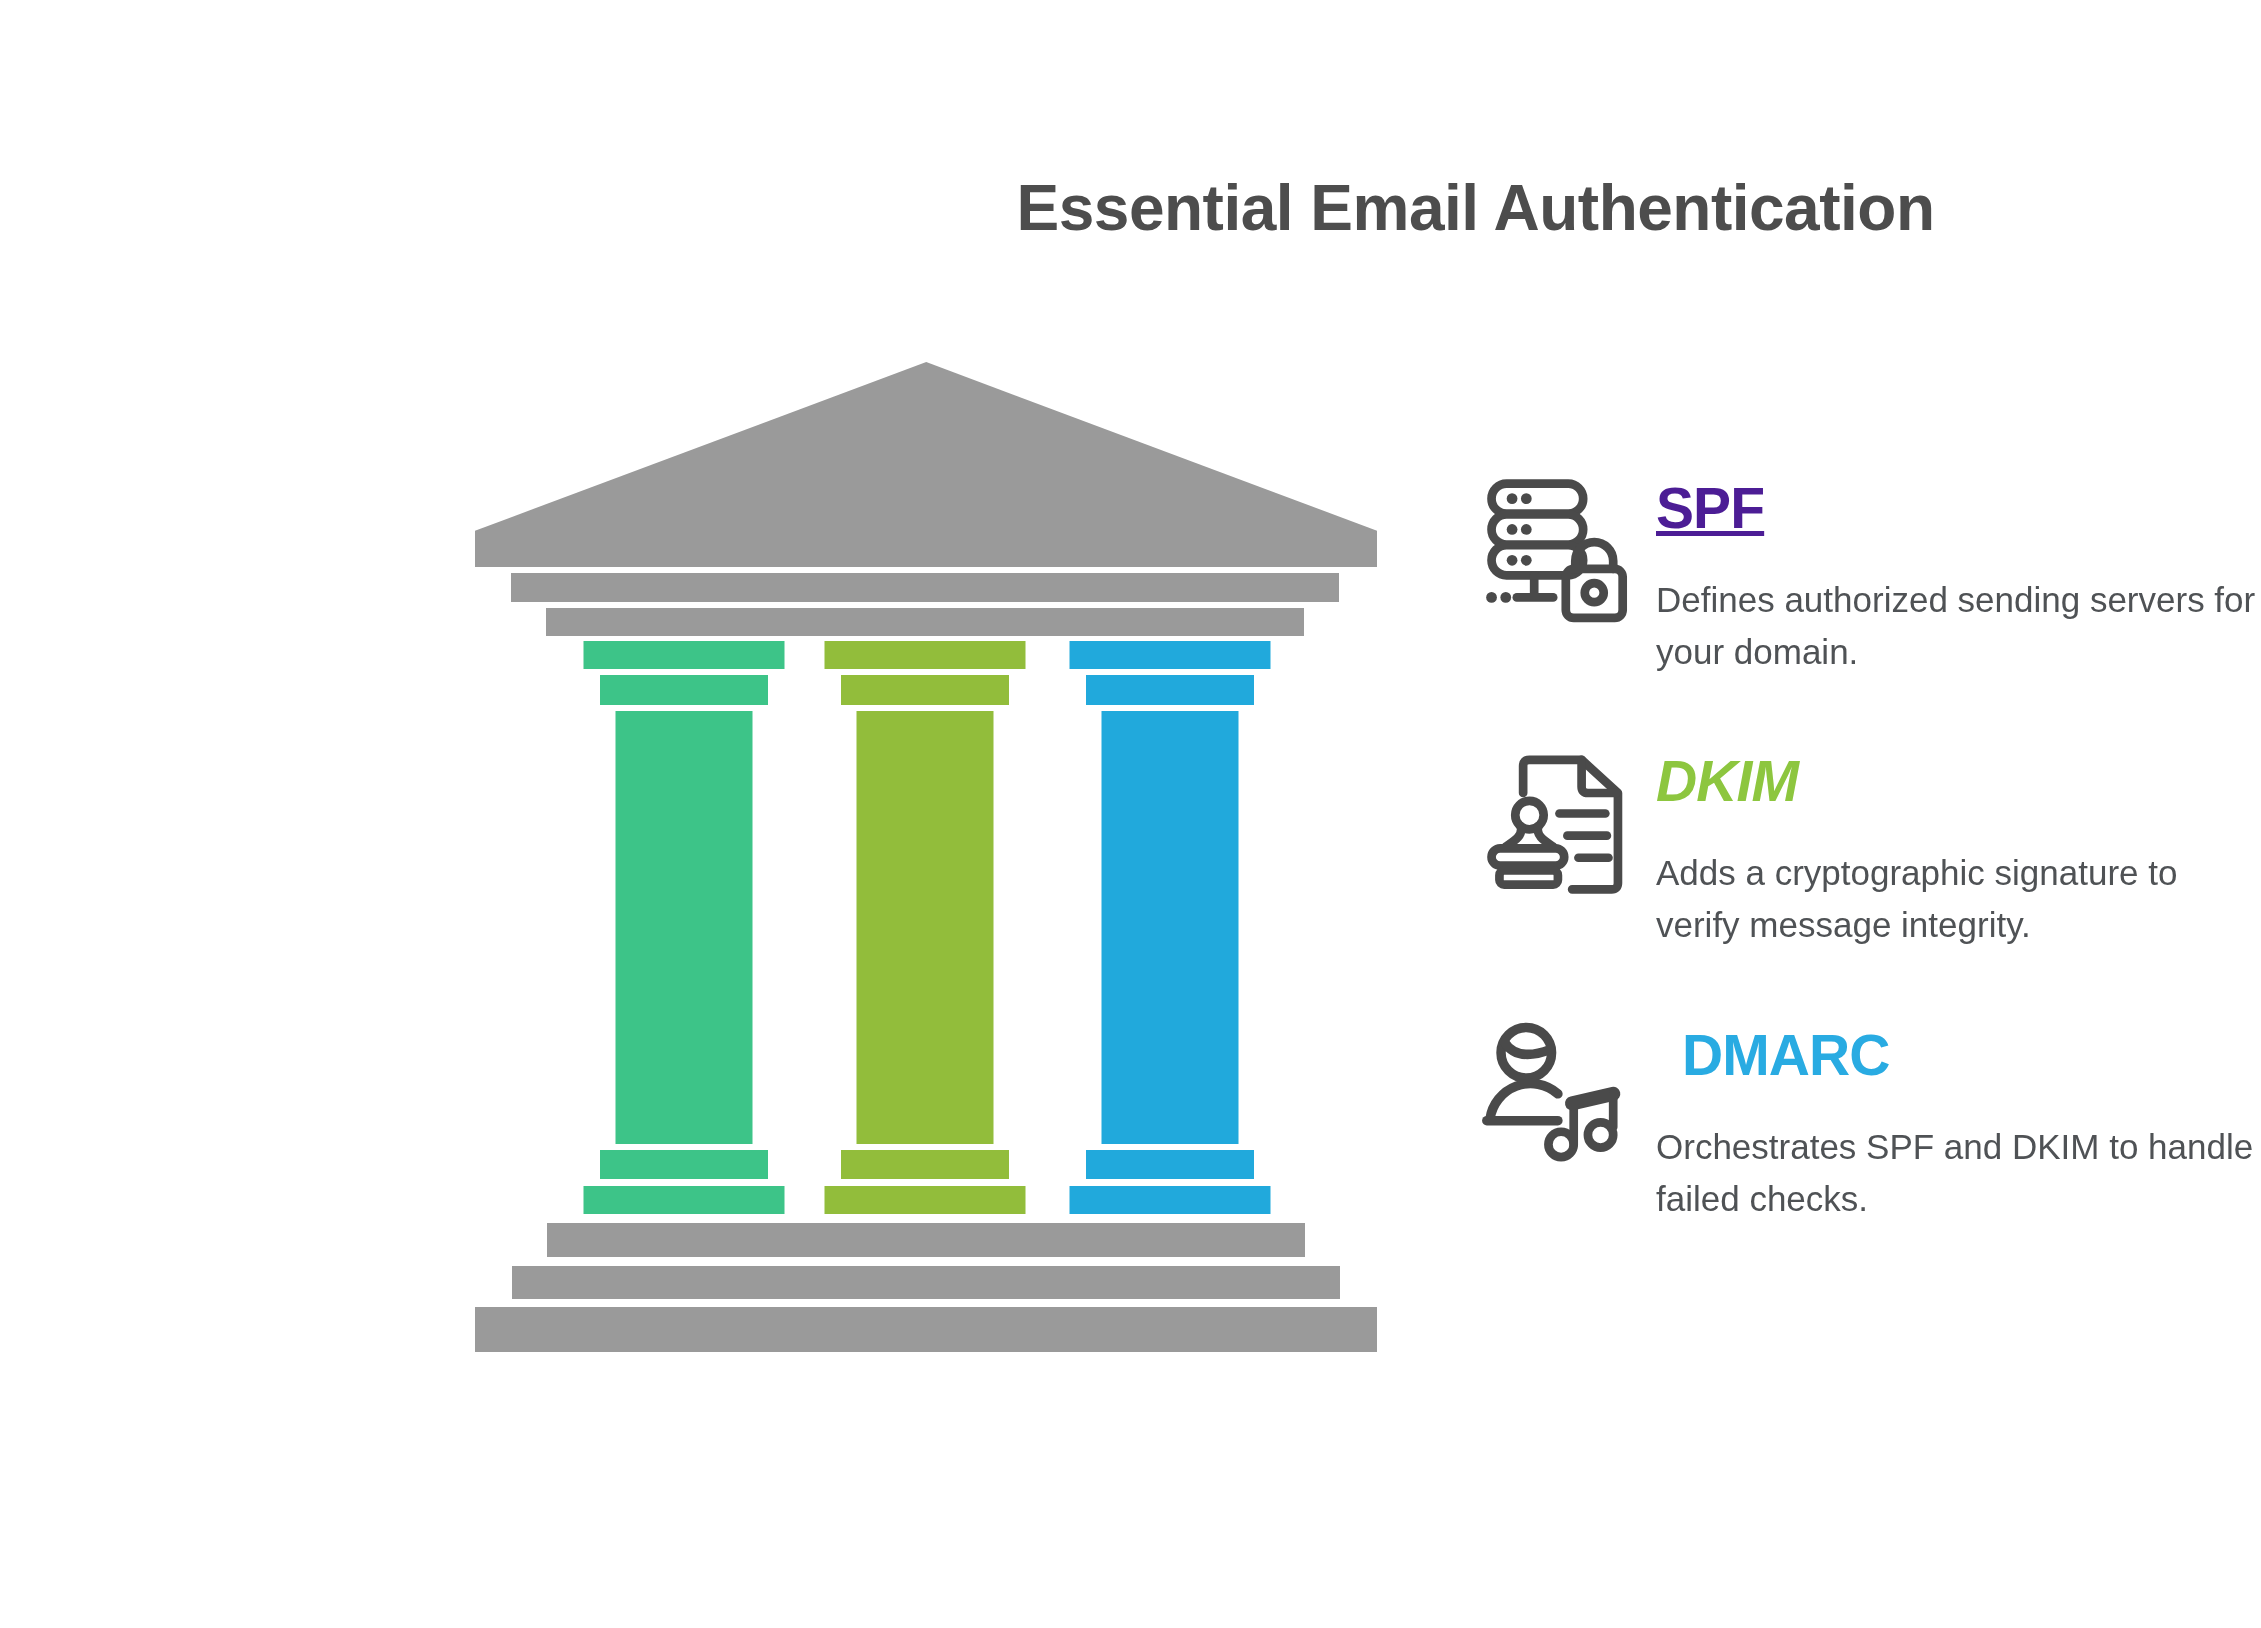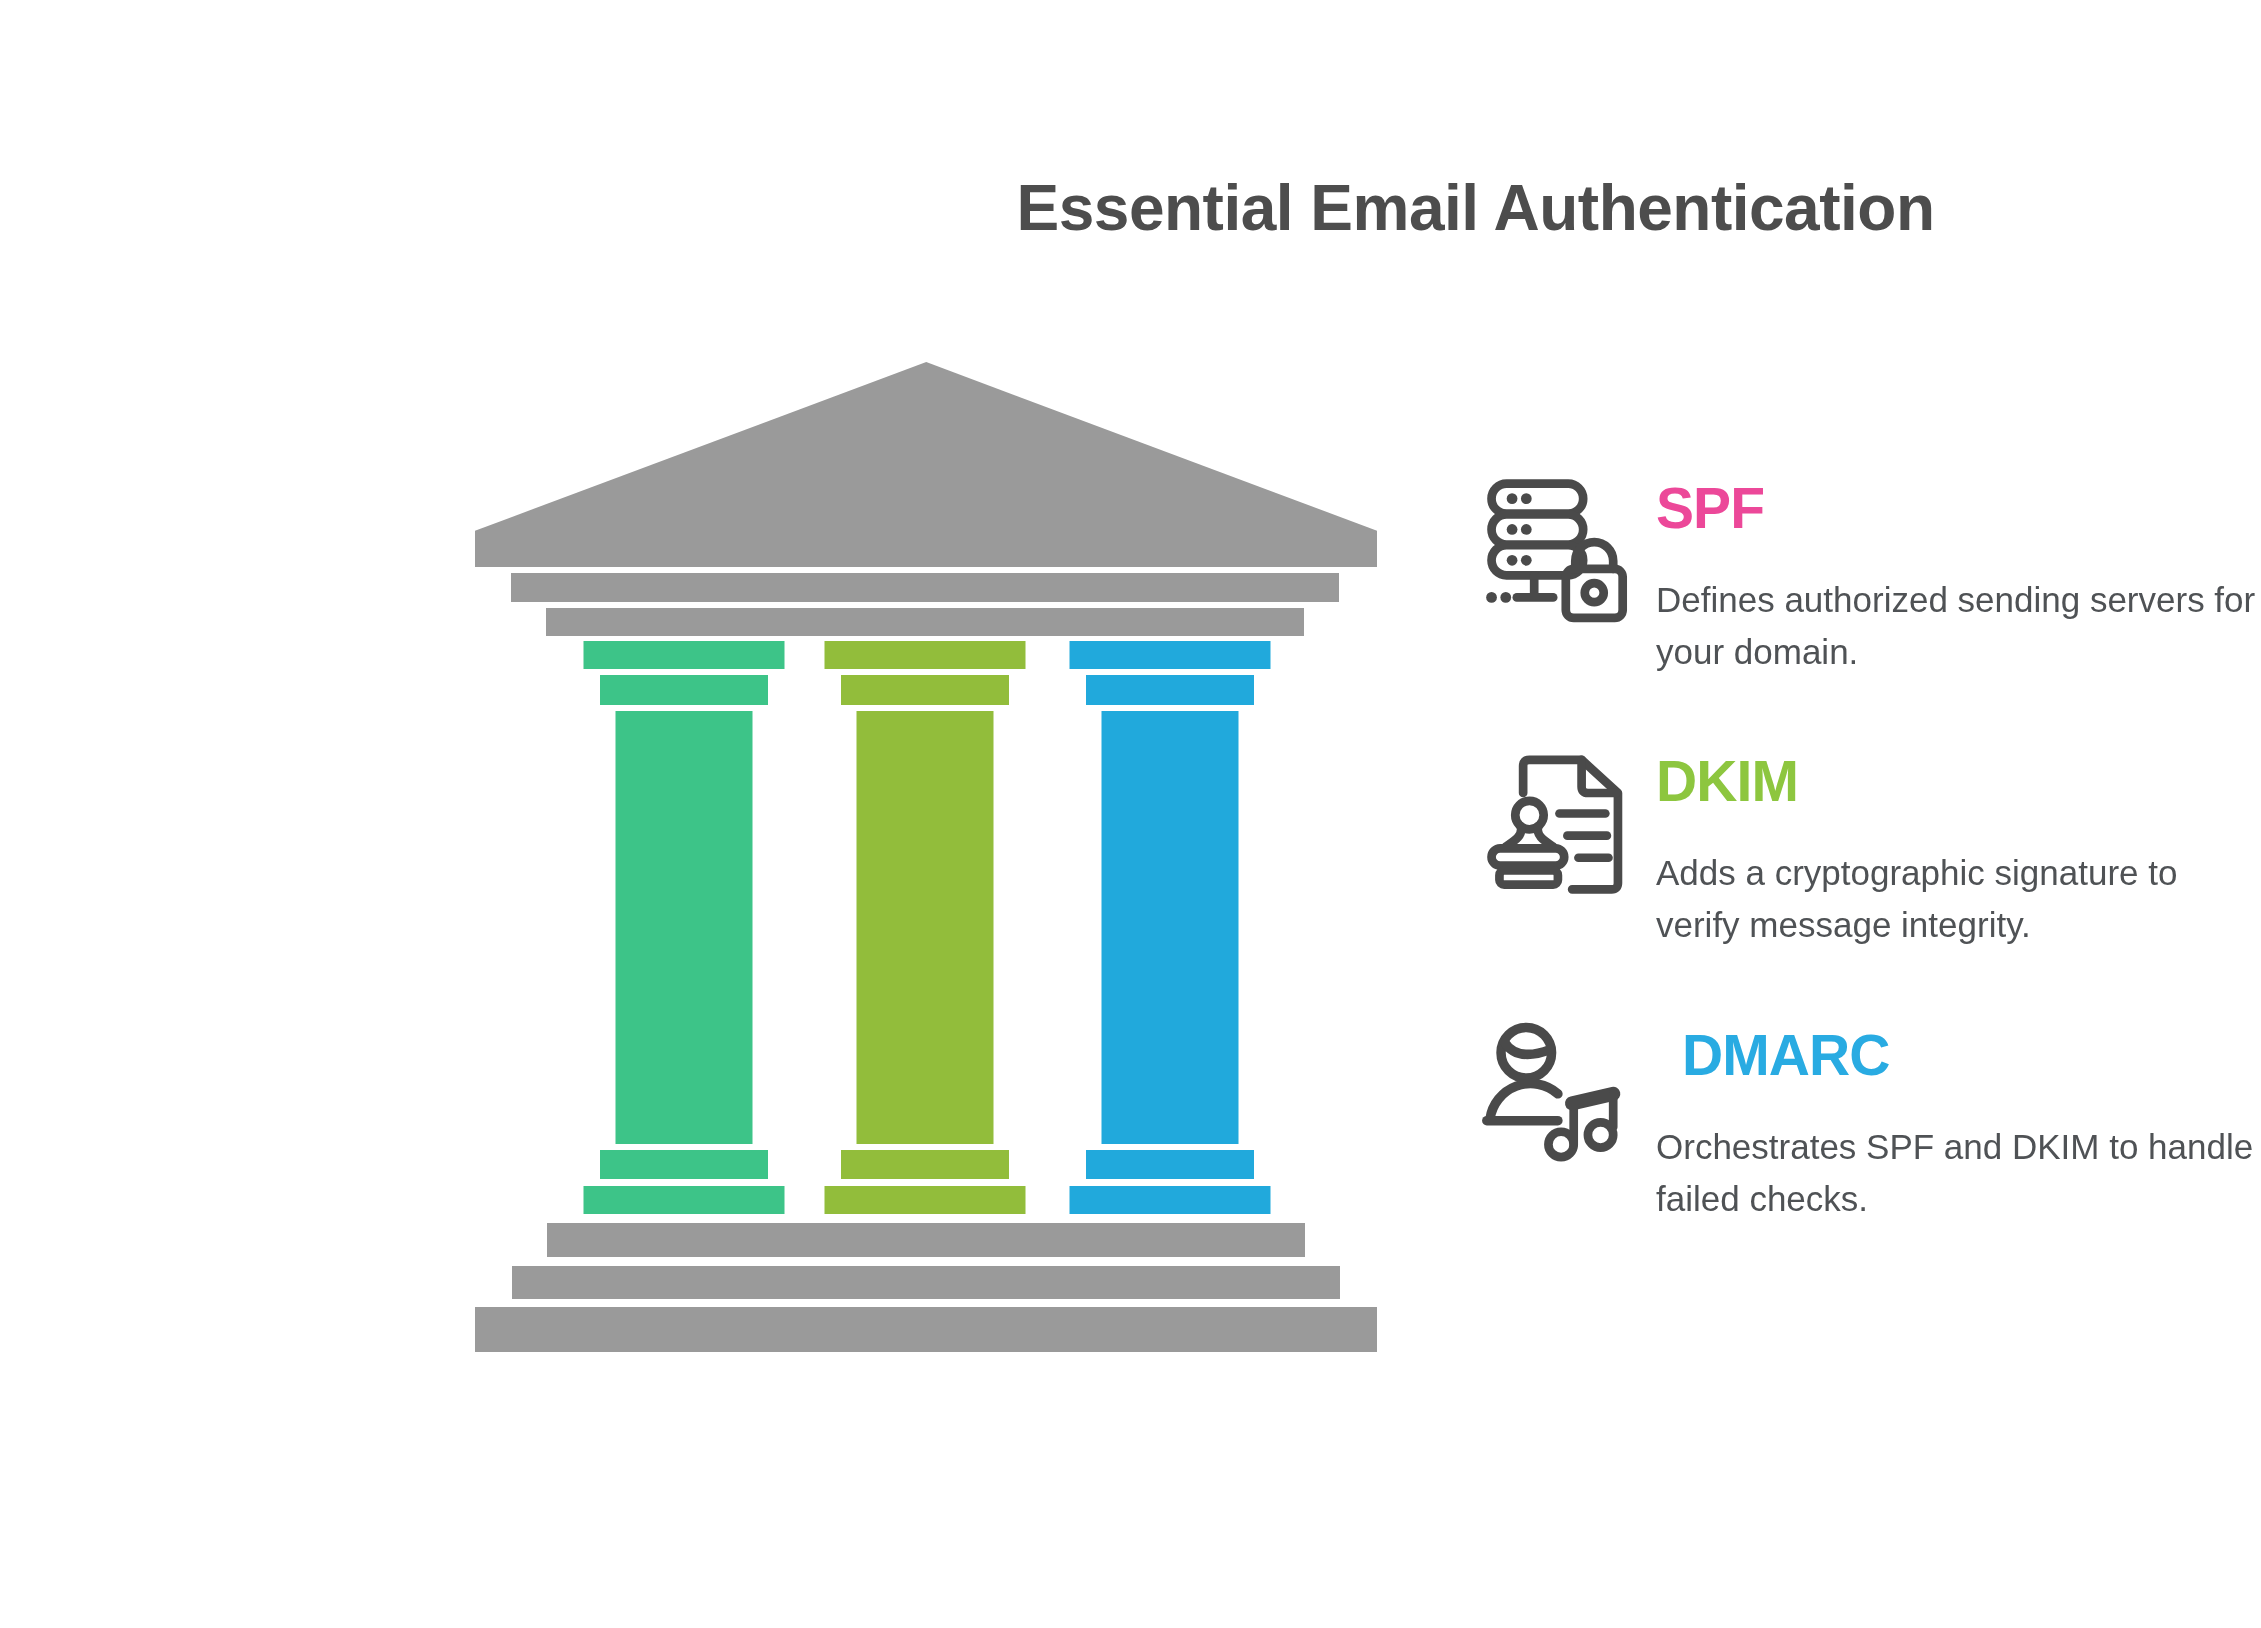--- a/index.html
+++ b/index.html
@@ -163,21 +163,21 @@
         <line x1="40" y1="66" x2="40" y2="79" stroke="currentColor" stroke-width="5.5"></line>
         <line x1="29" y1="80" x2="52" y2="80" stroke="currentColor" stroke-width="5.5"></line>
         <circle cx="13" cy="80" r="3.4" fill="currentColor"></circle>
         <circle cx="22" cy="80" r="3.4" fill="currentColor"></circle>
         <path d="M66,62 v-5 a12,12 0 0 1 24,0 v5" stroke="currentColor" stroke-width="5.5"></path>
         <rect x="60" y="62" width="36" height="31" rx="5" stroke="currentColor" stroke-width="5.5"></rect>
         <circle cx="78" cy="77" r="6" stroke="currentColor" stroke-width="5.5"></circle>
       </svg>
     </div>
     <div class="section-text">
-      <h2 class="section-title" style="color: #ec4899;">SPF</h2>
+      <h2 class="section-title" style="color: #4c1d95; text-decoration: underline;">SPF</h2>
       <p class="section-desc" style="color: rgb(79, 82, 85);">Defines authorized sending servers for
 your domain.</p>
     </div>
   </div>
 
   <div class="section-row row-dkim">
     <div class="section-icon">
       <svg viewBox="0 0 100 100" fill="none" stroke-linecap="round" stroke-linejoin="round" style="color: rgb(74, 74, 74);">
         <path d="M33,31 V14 q0,-4 4,-4 H70 L93,31 V88 q0,4 -4,4 H64" stroke="currentColor" stroke-width="5.5"></path>
         <path d="M70,10 V27 q0,4 4,4 H92" stroke="currentColor" stroke-width="5.5"></path>
@@ -185,21 +185,21 @@
         <line x1="61" y1="58" x2="86" y2="58" stroke="currentColor" stroke-width="5.5"></line>
         <line x1="68" y1="72" x2="87" y2="72" stroke="currentColor" stroke-width="5.5"></line>
         <circle cx="37" cy="45" r="9" stroke="currentColor" stroke-width="5.5"></circle>
         <path d="M31.5,52 C33,58 28,61 22,65" stroke="currentColor" stroke-width="5.5"></path>
         <path d="M42.5,52 C41,58 46,61 52,65" stroke="currentColor" stroke-width="5.5"></path>
         <rect x="13" y="66" width="46" height="11" rx="5.5" stroke="currentColor" stroke-width="5.5"></rect>
         <rect x="18" y="80" width="37" height="9" rx="3" stroke="currentColor" stroke-width="5.5"></rect>
       </svg>
     </div>
     <div class="section-text">
-      <h2 class="section-title" style="color: rgb(141, 198, 63);">DKIM</h2>
+      <h2 class="section-title" style="color: rgb(141, 198, 63); font-style: italic;">DKIM</h2>
       <p class="section-desc" style="color: rgb(79, 82, 85);">Adds a cryptographic signature to
 verify message integrity.</p>
     </div>
   </div>
 
   <div class="section-row row-dmarc">
     <div class="section-icon">
       <svg viewBox="0 0 100 100" fill="none" stroke-linecap="round" stroke-linejoin="round" style="color: rgb(74, 74, 74);">
         <circle cx="35" cy="22" r="16" stroke="currentColor" stroke-width="6"></circle>
         <path d="M21,15 Q29,28 50,20" stroke="currentColor" stroke-width="6"></path>

